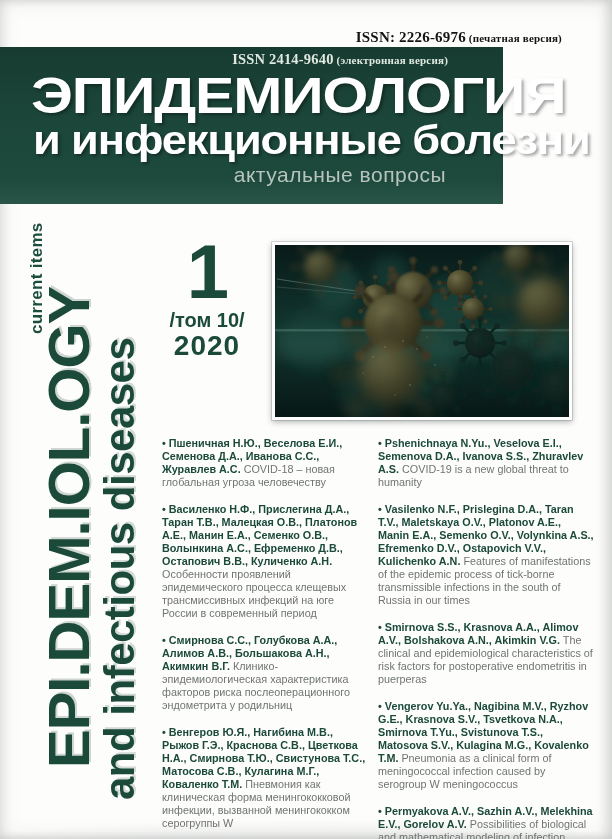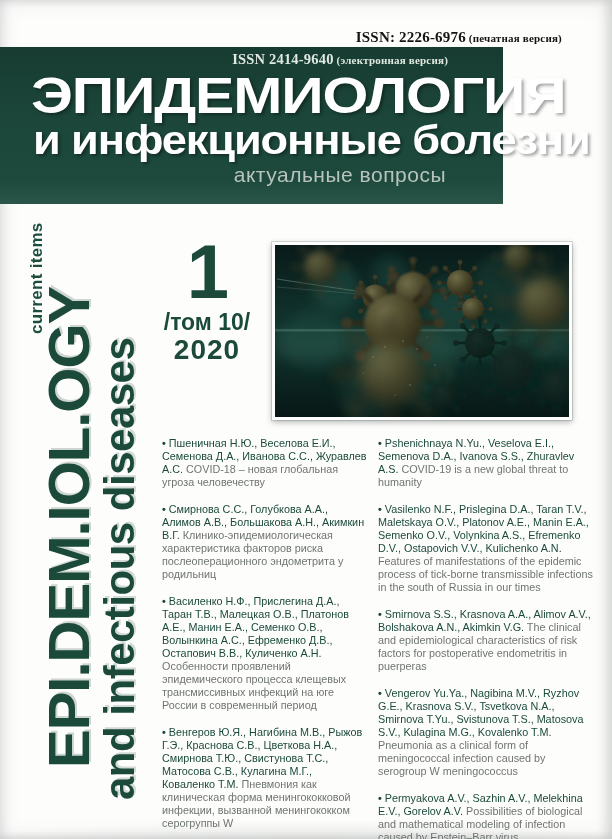--- a/index.html
+++ b/index.html
@@ -64,36 +64,36 @@
   .spine-sub{
     position:absolute;left:99px;top:800px;
     transform:rotate(-90deg);transform-origin:left top;
     font-size:42px;font-weight:bold;color:#1b4a3b;white-space:nowrap;
     letter-spacing:-.5px;line-height:1;
     text-shadow:2px 2px 0 rgba(120,140,130,.3);
   }
   
   .issue{position:absolute;left:146px;top:240px;width:122px;text-align:center;color:#1b4a3b;}
   .issue .num{font-size:76px;font-weight:bold;line-height:.85;letter-spacing:-2px;}
-  .issue .vol{font-size:23px;font-weight:bold;margin-top:4px;}
+  .issue .vol{font-size:20px;font-weight:bold;margin-top:4px;}
   .issue .year{font-size:28px;font-weight:bold;line-height:1;letter-spacing:1px;}
   
   .photo{
     position:absolute;left:272px;top:242px;width:300px;height:178px;
     background:#0c2523;border:3px solid #ffffff;box-sizing:border-box;
     box-shadow:0 2px 6px rgba(30,40,35,.35), 0 0 0 1px rgba(120,130,125,.25);
   }
   .photo svg{display:block;width:100%;height:100%;}
   
   .col{position:absolute;top:437px;font-size:10.8px;line-height:13px;}
   .col-left{left:162px;width:206px;}
   .col-right{left:378px;width:216px;}
   .item{margin:0 0 14px 0;}
   .bullet{color:#1b4a3b;font-weight:bold;}
-  .authors{color:#1b4a3b;font-weight:normal;}
+  .authors{color:#1b4a3b;font-weight:bold;}
   .ttl{color:#6f7572;}
   
   .curl{
     position:absolute;left:0;bottom:0;width:612px;height:40px;
     background:radial-gradient(120% 180% at 50% 160%, rgba(60,70,65,.18), rgba(60,70,65,0) 60%);
     pointer-events:none;
   }
 </style>
 </head>
 <body>
@@ -237,22 +237,22 @@
           <circle cx="160" cy="120" r="0.7"></circle>
           <circle cx="88" cy="128" r="0.6"></circle>
       </g>
 
       <rect x="0" y="0" width="294" height="172" fill="#051512" opacity="0.25" style="mix-blend-mode:multiply"></rect>
     </svg>
   </div>
 
   <div class="col col-left">
     <p class="item"><span class="bullet">•</span> <span class="authors">Пшеничная Н.Ю., Веселова Е.И., Семенова  Д.А., Иванова С.С., Журавлев  А.С.</span> <span class="ttl">COVID-18 – новая глобальная угроза человечеству</span></p>
+    <p class="item"><span class="bullet">•</span> <span class="authors">Василенко Н.Ф., Прислегина Д.А., Таран  Т.В.,  Малецкая О.В., Платонов А.Е., Манин Е.А., Семенко О.В., Волынкина  А.С., Ефременко Д.В., Остапович В.В., Куличенко А.Н.</span> <span class="ttl">Особенности проявлений эпидемического процесса клещевых трансмиссивных инфекций на юге России в современный период</span></p>
     <p class="item"><span class="bullet">•</span> <span class="authors">Смирнова С.С., Голубкова А.А., Алимов  А.В., Большакова А.Н., Акимкин В.Г.</span> <span class="ttl">Клинико-эпидемиологическая характеристика факторов риска послеоперационного эндометрита у родильниц</span></p>
-    <p class="item"><span class="bullet">•</span> <span class="authors">Василенко Н.Ф., Прислегина Д.А., Таран  Т.В.,  Малецкая О.В., Платонов А.Е., Манин Е.А., Семенко О.В., Волынкина  А.С., Ефременко Д.В., Остапович В.В., Куличенко А.Н.</span> <span class="ttl">Особенности проявлений эпидемического процесса клещевых трансмиссивных инфекций на юге России в современный период</span></p>
     <p class="item"><span class="bullet">•</span> <span class="authors">Венгеров Ю.Я., Нагибина М.В., Рыжов Г.Э., Краснова С.В., Цветкова Н.А., Смирнова Т.Ю., Свистунова Т.С., Матосова С.В., Кулагина М.Г., Коваленко Т.М.</span> <span class="ttl">Пневмония как клиническая форма менингококковой инфекции, вызванной менингококком серогруппы W</span></p>
 
   </div>
 
   <div class="col col-right">
     <p class="item"><span class="bullet">•</span> <span class="authors">Pshenichnaya N.Yu., Veselova E.I., Semenova  D.A., Ivanova S.S., Zhuravlev A.S.</span> <span class="ttl">COVID-19 is a new global threat to humanity</span></p>
     <p class="item"><span class="bullet">•</span> <span class="authors">Vasilenko N.F., Prislegina D.A., Taran T.V., Maletskaya O.V., Platonov A.E., Manin E.A., Semenko O.V., Volynkina A.S., Efremenko D.V., Ostapovich V.V., Kulichenko A.N.</span> <span class="ttl">Features of manifestations of the epidemic process of tick-borne transmissible infections in the south of Russia in our times</span></p>
     <p class="item"><span class="bullet">•</span> <span class="authors">Smirnova S.S., Krasnova A.A., Alimov A.V., Bolshakova A.N., Akimkin V.G.</span> <span class="ttl">The clinical and epidemiological characteristics of risk factors for postoperative endometritis in puerperas</span></p>
     <p class="item"><span class="bullet">•</span> <span class="authors">Vengerov Yu.Ya., Nagibina M.V., Ryzhov G.E., Krasnova S.V., Tsvetkova N.A., Smirnova T.Yu., Svistunova T.S., Matosova S.V., Kulagina M.G., Kovalenko T.M.</span> <span class="ttl">Pneumonia as a clinical form of meningococcal infection caused by serogroup W meningococcus</span></p>
     <p class="item"><span class="bullet">•</span> <span class="authors">Permyakova A.V., Sazhin A.V., Melekhina  E.V., Gorelov A.V.</span> <span class="ttl">Possibilities of biological and mathematical modeling of infection caused by Epstein–Barr virus</span></p>

